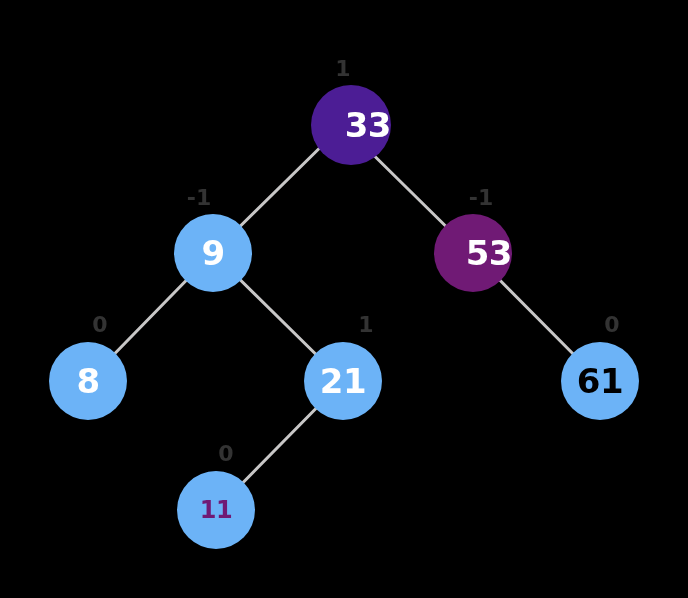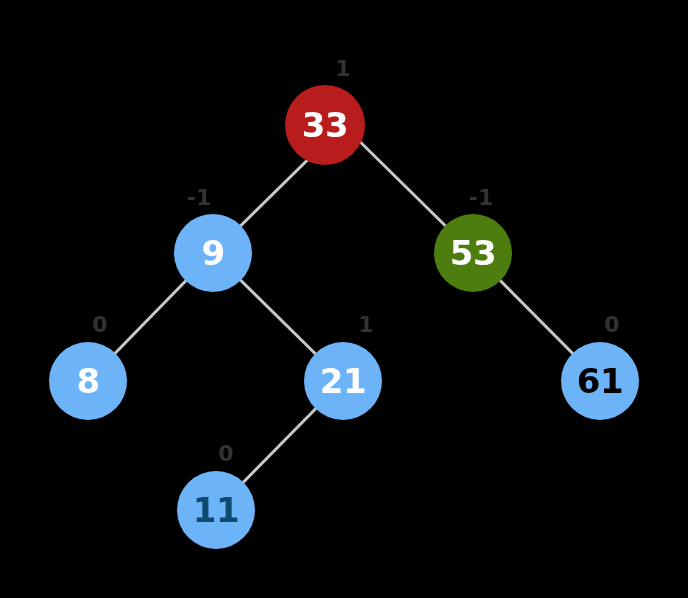--- a/index.html
+++ b/index.html
@@ -67,42 +67,42 @@
       <line x1="343" y1="125" x2="213" y2="253" stroke="#c8c7c7" stroke-width="3" stroke-linecap="round"></line>
       <line x1="343" y1="125" x2="473" y2="253" stroke="#c8c7c7" stroke-width="3" stroke-linecap="round"></line>
       <line x1="213" y1="253" x2="88" y2="381" stroke="#c8c7c7" stroke-width="3" stroke-linecap="round"></line>
       <line x1="213" y1="253" x2="343" y2="381" stroke="#c8c7c7" stroke-width="3" stroke-linecap="round"></line>
       <line x1="473" y1="253" x2="600" y2="381" stroke="#c8c7c7" stroke-width="3" stroke-linecap="round"></line>
       <line x1="343" y1="381" x2="216" y2="510" stroke="#c8c7c7" stroke-width="3" stroke-linecap="round"></line>
     </svg>
 
   <div id="node-layer">
       <div class="balance-label" style="left: 313px; top: 58px; width: 60px;">1</div>
-      <div class="tree-node" style="left: 285px; top: 85px; width: 80px; height: 80px; background: #b91c1c;">
+      <div class="tree-node" style="left: 311px; top: 85px; width: 80px; height: 80px; background: #4c1d95; justify-content: flex-end;">
         <span class="node-label" style="font-size: 34px; color: rgb(255, 255, 255);">33</span>
       </div>
       <div class="balance-label" style="left: 169px; top: 187px; width: 60px;">-1</div>
       <div class="tree-node" style="left: 174px; top: 214px; width: 78px; height: 78px; background: rgb(108, 179, 247);">
         <span class="node-label" style="font-size: 34px; color: rgb(255, 255, 255);">9</span>
       </div>
       <div class="balance-label" style="left: 451px; top: 187px; width: 60px;">-1</div>
-      <div class="tree-node" style="left: 434px; top: 214px; width: 78px; height: 78px; background: #4d7c0f;">
+      <div class="tree-node" style="left: 434px; top: 214px; width: 78px; height: 78px; background: #701a75; justify-content: flex-end;">
         <span class="node-label" style="font-size: 34px; color: rgb(255, 255, 255);">53</span>
       </div>
       <div class="balance-label" style="left: 70px; top: 314px; width: 60px;">0</div>
       <div class="tree-node" style="left: 49px; top: 342px; width: 78px; height: 78px; background: rgb(108, 179, 247);">
         <span class="node-label" style="font-size: 34px; color: rgb(255, 255, 255);">8</span>
       </div>
       <div class="balance-label" style="left: 336px; top: 314px; width: 60px;">1</div>
       <div class="tree-node" style="left: 304px; top: 342px; width: 78px; height: 78px; background: rgb(108, 179, 247);">
         <span class="node-label" style="font-size: 34px; color: rgb(255, 255, 255);">21</span>
       </div>
       <div class="balance-label" style="left: 582px; top: 314px; width: 60px;">0</div>
       <div class="tree-node" style="left: 561px; top: 342px; width: 78px; height: 78px; background: rgb(108, 179, 247);">
         <span class="node-label" style="font-size: 34px; color: #000000;">61</span>
       </div>
       <div class="balance-label" style="left: 196px; top: 443px; width: 60px;">0</div>
       <div class="tree-node" style="left: 177px; top: 471px; width: 78px; height: 78px; background: rgb(108, 179, 247);">
-        <span class="node-label" style="font-size: 34px; color: #0c4a6e;">11</span>
+        <span class="node-label" style="font-size: 24px; color: #701a75;">11</span>
       </div>
     </div>
 
 </div>
 
 </body></html>

